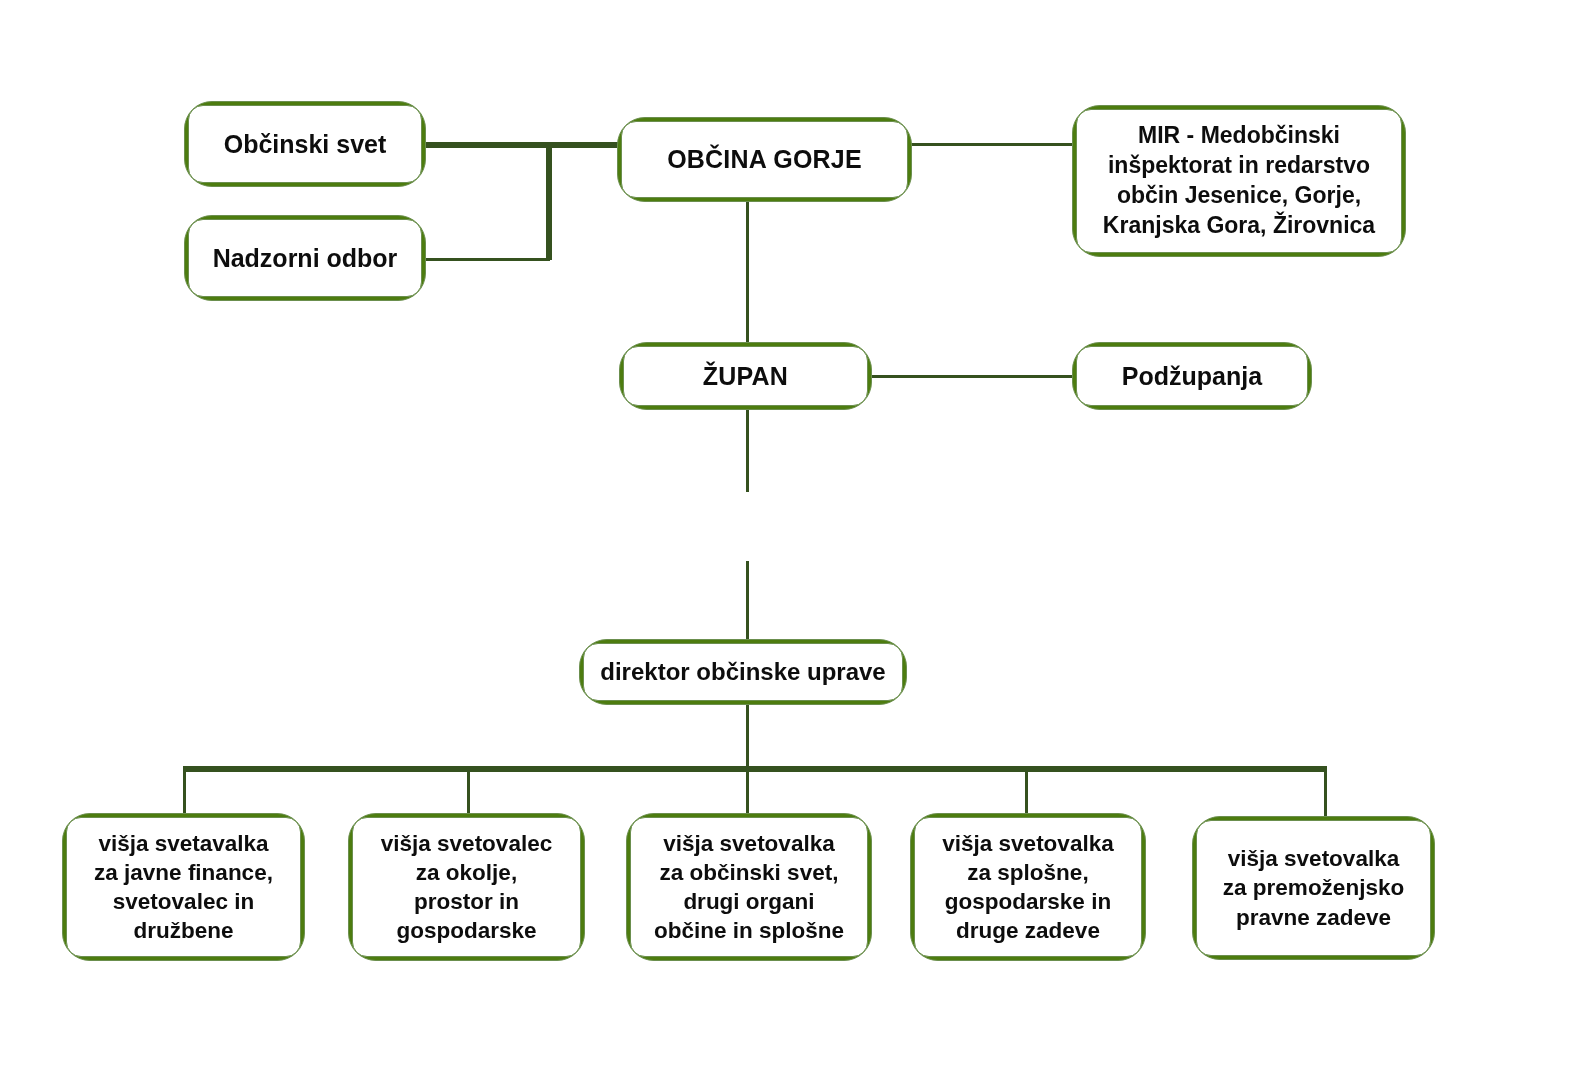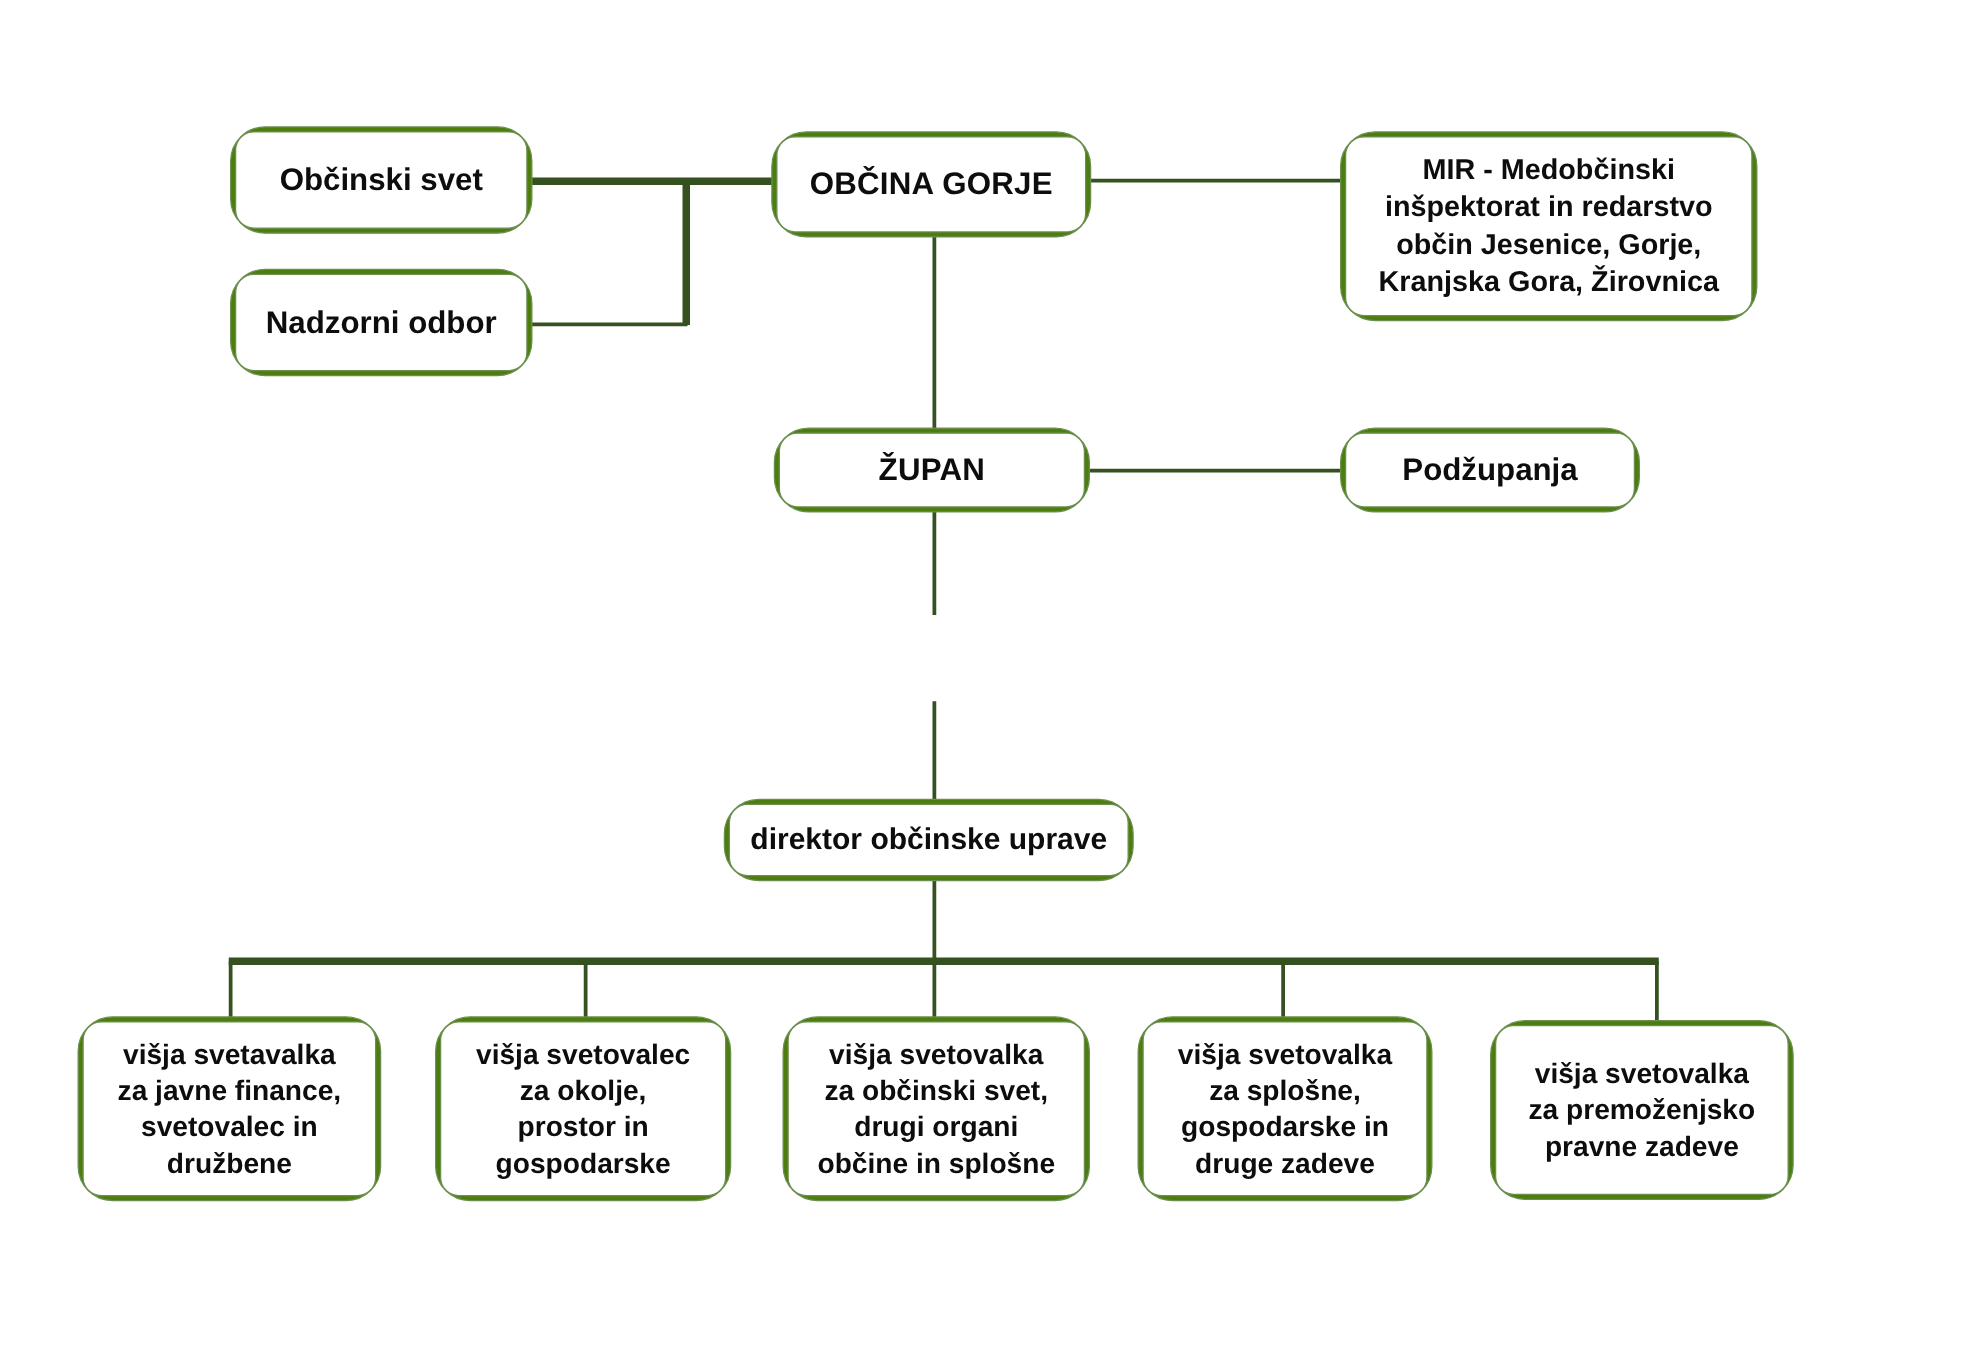--- a/index.html
+++ b/index.html
@@ -106,21 +106,21 @@
       <span class="label t-reg">Občinski svet</span>
     </div>
   </div>
 
   <div class="node" style="left:184px; top:215px; width:242px; height:86px;">
     <div class="inner">
       <span class="label t-reg">Nadzorni odbor</span>
     </div>
   </div>
 
-  <div class="node" style="left:617px; top:105px; width:256px; height:85px;">
+  <div class="node" style="left:617px; top:117px; width:295px; height:85px;">
     <div class="inner">
       <span class="label t-caps">OBČINA GORJE</span>
     </div>
   </div>
 
   <div class="node" style="left:1072px; top:105px; width:334px; height:152px;">
     <div class="inner">
       <span class="label t-multi">MIR - Medobčinski
 inšpektorat in redarstvo
 občin Jesenice, Gorje,

